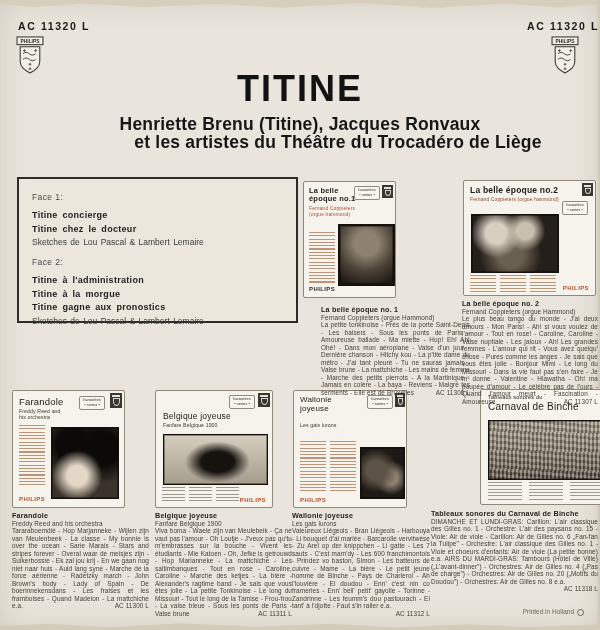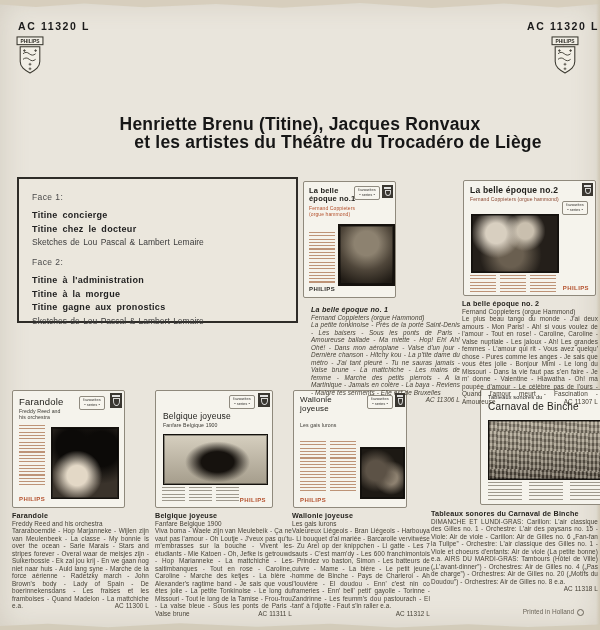--- a/index.html
+++ b/index.html
@@ -102,21 +102,21 @@
   #cover-binche .ph-sq{right:2px;top:2px;width:12px;height:14px;} #cover-binche .fav{right:3px;top:19px;}
   #cover-binche .photo{left:7px;top:30px;width:118px;height:58px;}
   #cover-binche .mb1{left:7px;top:92px;width:34px;height:20px;} #cover-binche .mb2{left:48px;top:92px;width:34px;height:20px;}
   #cover-binche .mb3{left:89px;top:92px;width:34px;height:20px;} #cover-binche .mb4{left:131px;top:88px;width:27px;height:13px;}
   #cover-binche .m-philips{right:7px;bottom:3px;}
   
   .caption{position:absolute;font-size:6.4px;line-height:7.5px;color:#464136;text-align:justify;letter-spacing:.1px;}
   .cap-title{font-weight:bold;font-size:7.2px;color:#26241f;letter-spacing:.2px;text-align:left;}
   .cap-artist{text-align:left;}
   .cap-cat{float:right;margin-left:5px;white-space:nowrap;}
-  #cap-belle1{left:311px;top:306px;width:149px;font-style:italic;} #cap-belle2{left:462px;top:300px;width:136px;}
+  #cap-belle1{left:321px;top:306px;width:149px;} #cap-belle2{left:462px;top:300px;width:136px;}
   #cap-farandole{left:12px;top:512px;width:137px;} #cap-belgique{left:155px;top:512px;width:137px;}
   #cap-wallonie{left:292px;top:512px;width:138px;} #cap-binche{left:431px;top:510px;width:167px;}
   .printed{position:absolute;right:16px;top:608px;font-size:6.5px;color:#6b655a;}
   .printed-mark{display:inline-block;width:7px;height:7px;border:1px solid #6b655a;border-radius:50%;
     vertical-align:-1.5px;margin-left:3px;box-sizing:border-box;}
 </style>
 </head>
 <body>
 
 <div class="sleeve">
@@ -137,20 +137,21 @@
   </svg>
   <svg class="shield" id="shield-right" width="28" height="39" viewBox="0 0 40 55">
     <rect x="1.5" y="1" width="37" height="11" fill="#f2efe6" stroke="#3a382f" stroke-width="1.5"></rect>
     <text x="20" y="9.6" font-size="7" font-weight="bold" text-anchor="middle" fill="#2c2a24">PHILIPS</text>
     <path d="M6 15 h28 v21 c0 8 -6 12 -14 16.5 c-8 -4.5 -14 -8.5 -14 -16.5 z" fill="#f2efe6" stroke="#3a382f" stroke-width="1.5"></path>
     <path d="M10 25 c3 -2.6 6 -2.6 9 0 c3 2.6 6 2.6 9 0" stroke="#3a382f" fill="none" stroke-width="1.3"></path>
     <path d="M10 33 c3 -2.6 6 -2.6 9 0 c3 2.6 6 2.6 9 0" stroke="#3a382f" fill="none" stroke-width="1.3"></path>
     <path d="M12 18.5 l0 4 M10 20.5 l4 0 M28 18.5 l0 4 M26 20.5 l4 0 M20 38 l0 4 M18 40 l4 0 M20 44.5 l0 4 M18 46.5 l4 0" stroke="#3a382f" stroke-width="1.1"></path>
   </svg>
 
+  <div class="main-title">TITINE</div>
   <div class="sub" id="sub1">Henriette Brenu (Titine), Jacques Ronvaux</div>
   <div class="sub" id="sub2">et les artistes du Théâtre du Trocadéro de Liège</div>
 
   <div class="facebox">
     <div class="face-label">Face 1:</div>
     <div class="face-track">Titine concierge</div>
     <div class="face-track">Titine chez le docteur</div>
     <div class="face-credit">Sketches de Lou Pascal &amp; Lambert Lemaire</div>
     <div class="face-label">Face 2:</div>
     <div class="face-track">Titine à l'administration</div>

